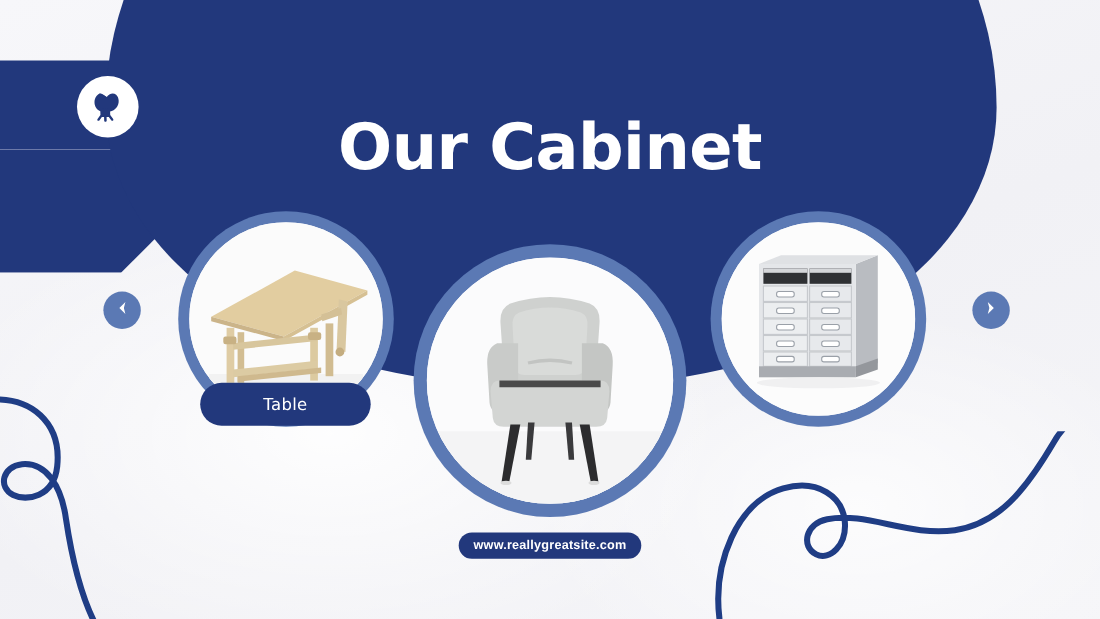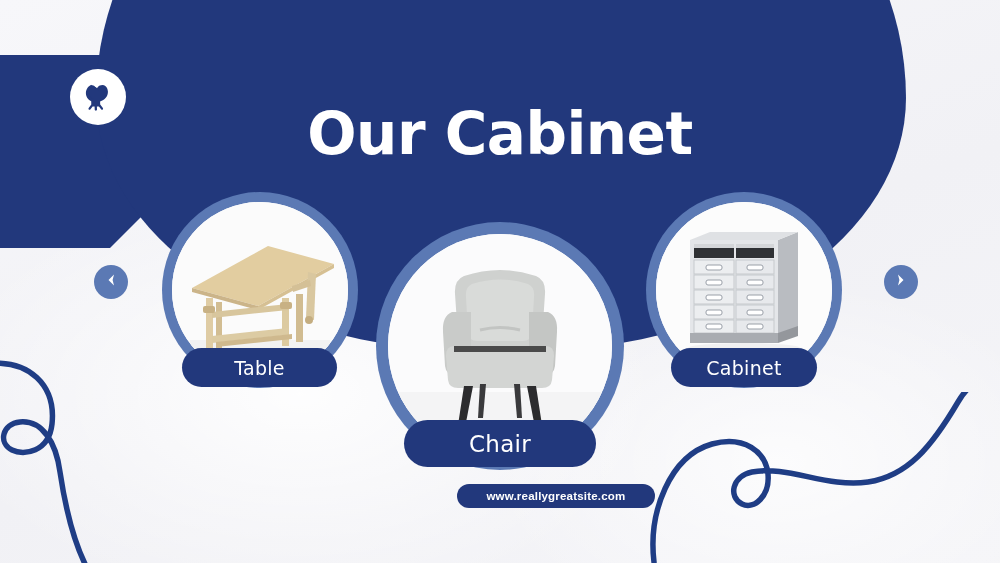--- a/index.html
+++ b/index.html
@@ -103,29 +103,28 @@
     position:absolute;
     background:#22387c;
     color:#ffffff;
     border-radius:999px;
     display:flex; align-items:center; justify-content:center;
     font-family:"DejaVu Sans","Liberation Sans",sans-serif;
     font-weight:400;
     letter-spacing:.3px;
     white-space:nowrap;
   }
-  .pill-table  { left:182px; top:348px; width:155px; height:39px; font-size:19px; }
+  .pill-table  { left:182px; top:348px; width:155px; height:39px; font-size:15px; }
   .pill-chair  { left:404px; top:420px; width:192px; height:47px; font-size:23px; }
   .pill-cabinet{ left:671px; top:348px; width:146px; height:39px; font-size:19px; }
 
   .pill-url{
-    left:417px; top:484px; width:198px; height:24px;
+    left:417px; top:484px; width:166px; height:24px;
     font-size:11.5px; font-weight:700; letter-spacing:.2px;
     font-family:"Liberation Sans",sans-serif;
-    margin-left:40px;
   }
 
   
   .nav-arrow{
     position:absolute;
     width:34px; height:34px;
     border-radius:50%;
     background:#5b79b4;
     display:flex; align-items:center; justify-content:center;
     cursor:pointer;
@@ -207,21 +206,20 @@
       <path d="M66 112 l92 0 l0 6 l-92 0 z" fill="#4a4a4a"></path>
 
       <path d="M76 152 l9 0 l-10 52 l-7 0 z" fill="#2c2c2e"></path>
       <path d="M148 152 l-9 0 l10 52 l7 0 z" fill="#2c2c2e"></path>
       <path d="M92 150 l6 0 l-3 34 l-5 0 z" fill="#3a3a3c"></path>
       <path d="M132 150 l-6 0 l3 34 l5 0 z" fill="#3a3a3c"></path>
       <ellipse cx="72" cy="205" rx="5" ry="2" fill="#dcdcdc"></ellipse>
       <ellipse cx="152" cy="205" rx="5" ry="2" fill="#dcdcdc"></ellipse>
     </svg>
   </div>
-  <div class="pill pill-chair">Chair</div>
 
   <div class="prod-ring ring-cabinet"></div>
   <div class="prod circ-cabinet">
     <svg class="prod-photo" viewBox="0 0 176 176">
       <rect width="176" height="176" fill="#fcfcfc"></rect>
 
       <polygon points="122,38 142,30 142,128 122,136" fill="#b9bcc1"></polygon>
 
       <polygon points="34,38 122,38 142,30 54,30" fill="#dfe1e4"></polygon>
 
@@ -259,21 +257,20 @@
         <rect x="91" y="93" width="16" height="5" rx="2"></rect>
         <rect x="91" y="108" width="16" height="5" rx="2"></rect>
         <rect x="91" y="122" width="16" height="5" rx="2"></rect>
       </g>
 
       <rect x="34" y="131" width="88" height="10" fill="#a9acb1"></rect>
       <polygon points="122,131 142,124 142,134 122,141" fill="#94979c"></polygon>
       <ellipse cx="88" cy="146" rx="56" ry="5" fill="#f0f0f1"></ellipse>
     </svg>
   </div>
-  <div class="pill pill-cabinet">Cabinet</div>
 
   <div class="nav-arrow nav-prev">
     <span>
       <svg width="16" height="16" viewBox="0 0 16 16">
         <path d="M11 2.5 L5.5 8 L11 13.5 L9.6 8 Z" fill="#ffffff"></path>
       </svg>
     </span>
   </div>
   <div class="nav-arrow nav-next">
     <span>

